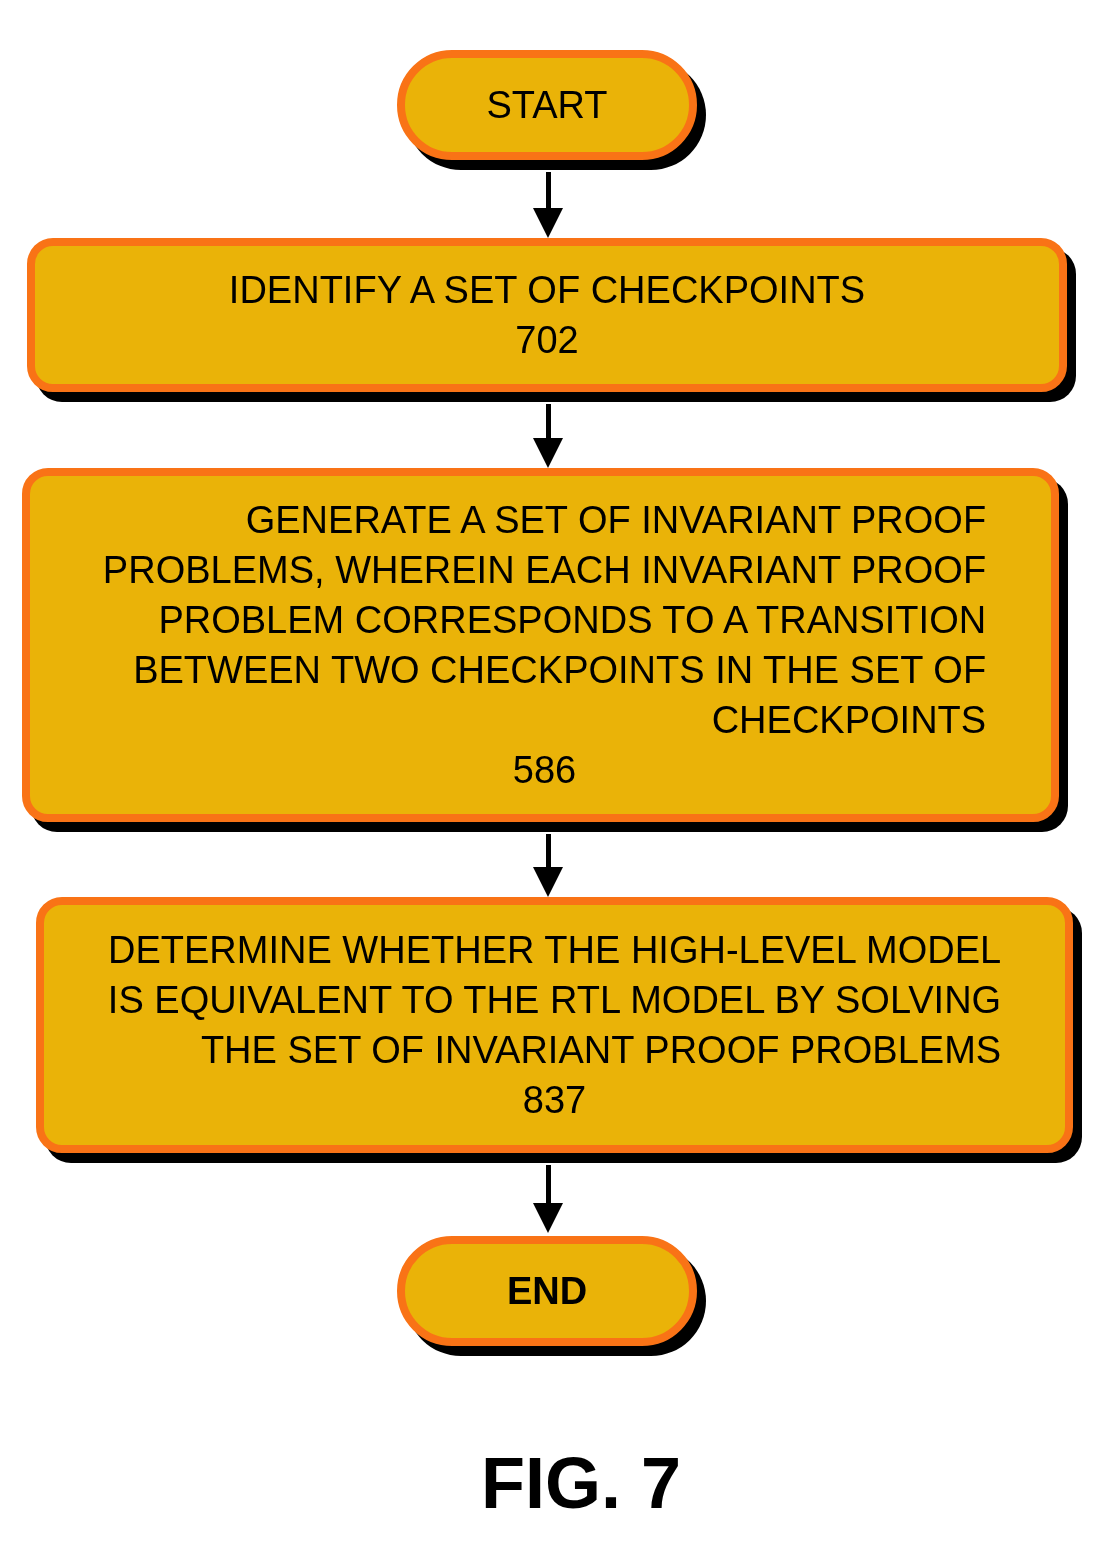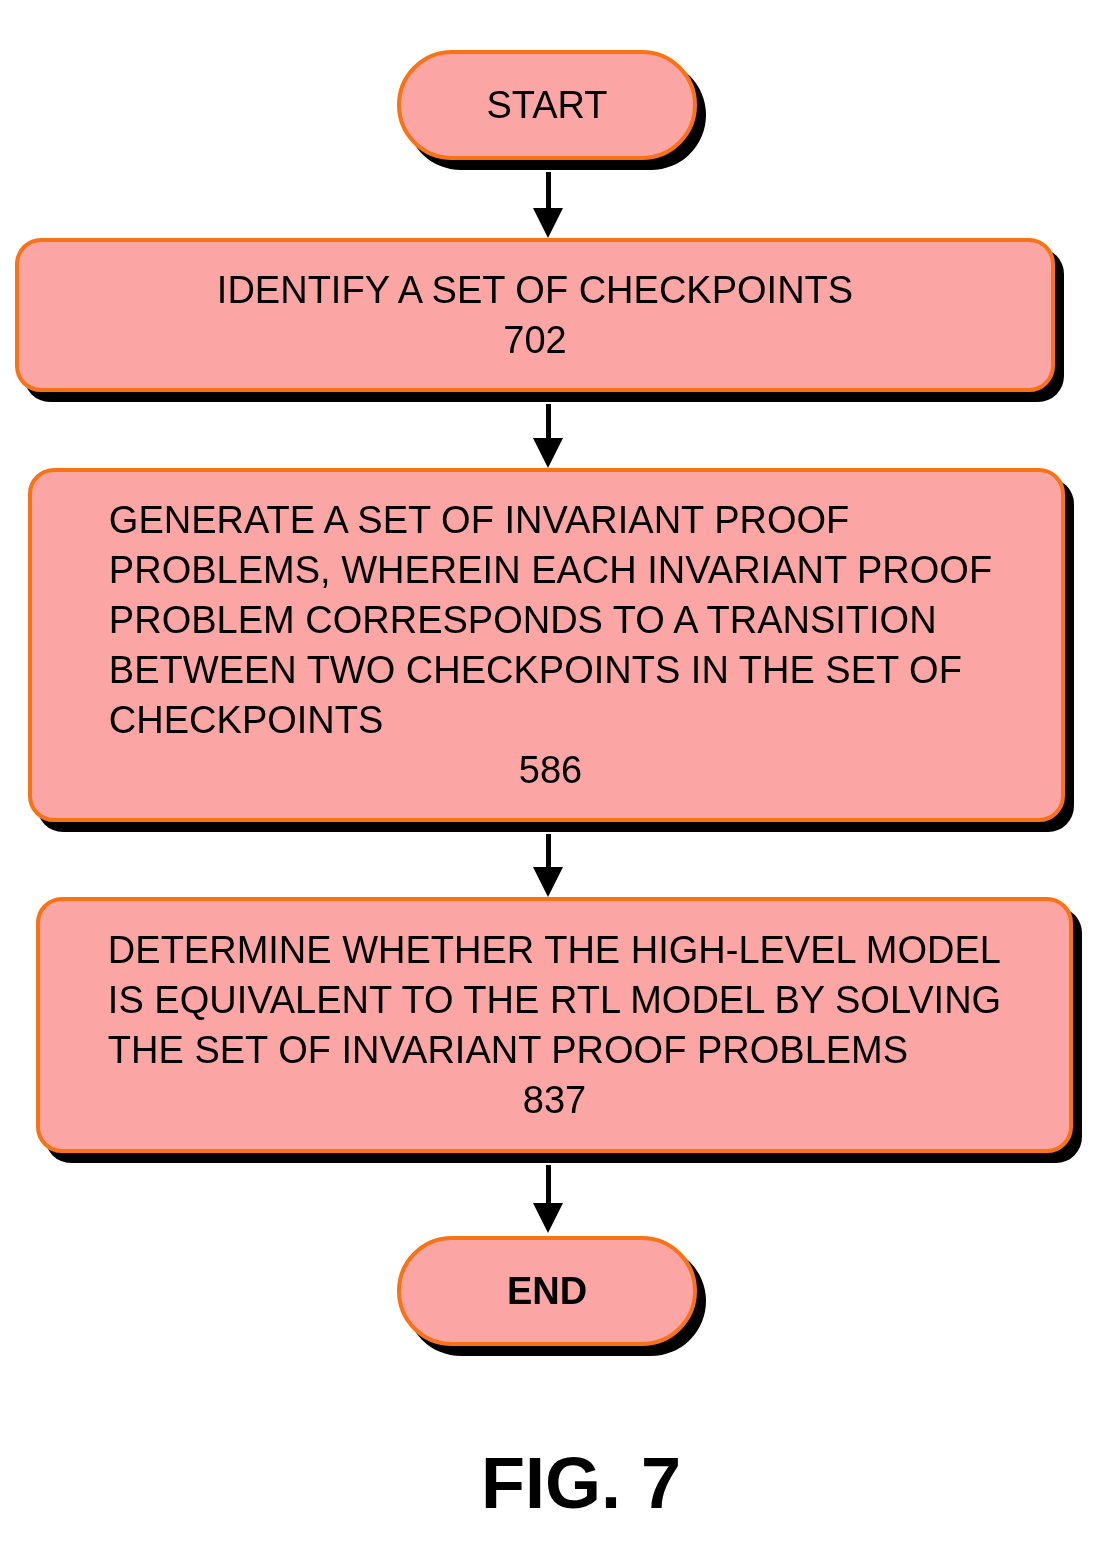--- a/index.html
+++ b/index.html
@@ -11,27 +11,27 @@
       width: 1106px;
       height: 1555px;
       position: relative;
       overflow: hidden;
       font-family: "Liberation Sans", "DejaVu Sans", sans-serif;
       color: #000000;
     }
     .node {
       position: absolute;
       box-sizing: border-box;
-      background: #fca5a5;
-      border: 4px solid #f97316;
+      background: #eab308;
+      border: 8px solid #f97316;
       display: flex;
       flex-direction: column;
       align-items: center;
       justify-content: center;
-      text-align: left;
+      text-align: right;
       box-shadow: 9px 10px 0 0 #000000;
     }
     .terminal {
       border-radius: 56px;
       font-size: 38px;
     }
     .process {
       border-radius: 26px;
       font-size: 38px;
       line-height: 50px;
@@ -79,31 +79,31 @@
 
 <div class="node terminal" style="left:397px; top:50px; width:300px; height:110px;">
   <span>START</span>
 </div>
 
 <div class="arrow" style="left:548px; top:172px;">
   <div class="shaft" style="top:0; height:40px;"></div>
   <div class="head" style="top:36px;"></div>
 </div>
 
-<div class="node process" style="left:15px; top:238px; width:1040px; height:154px;">
+<div class="node process" style="left:27px; top:238px; width:1040px; height:154px;">
   <span class="step-text">IDENTIFY A SET OF CHECKPOINTS</span>
   <span class="step-number">702</span>
 </div>
 
 <div class="arrow" style="left:548px; top:404px;">
   <div class="shaft" style="top:0; height:36px;"></div>
   <div class="head" style="top:34px;"></div>
 </div>
 
-<div class="node process" style="left:28px; top:468px; width:1037px; height:354px;padding-left:8px;">
+<div class="node process" style="left:22px; top:468px; width:1037px; height:354px;padding-left:8px;">
   <span class="step-text">GENERATE A SET OF INVARIANT PROOF
 PROBLEMS, WHEREIN EACH INVARIANT PROOF
 PROBLEM CORRESPONDS TO A TRANSITION
 BETWEEN TWO CHECKPOINTS IN THE SET OF
 CHECKPOINTS</span>
   <span class="step-number">586</span>
 </div>
 
 <div class="arrow" style="left:548px; top:834px;">
   <div class="shaft" style="top:0; height:36px;"></div>

